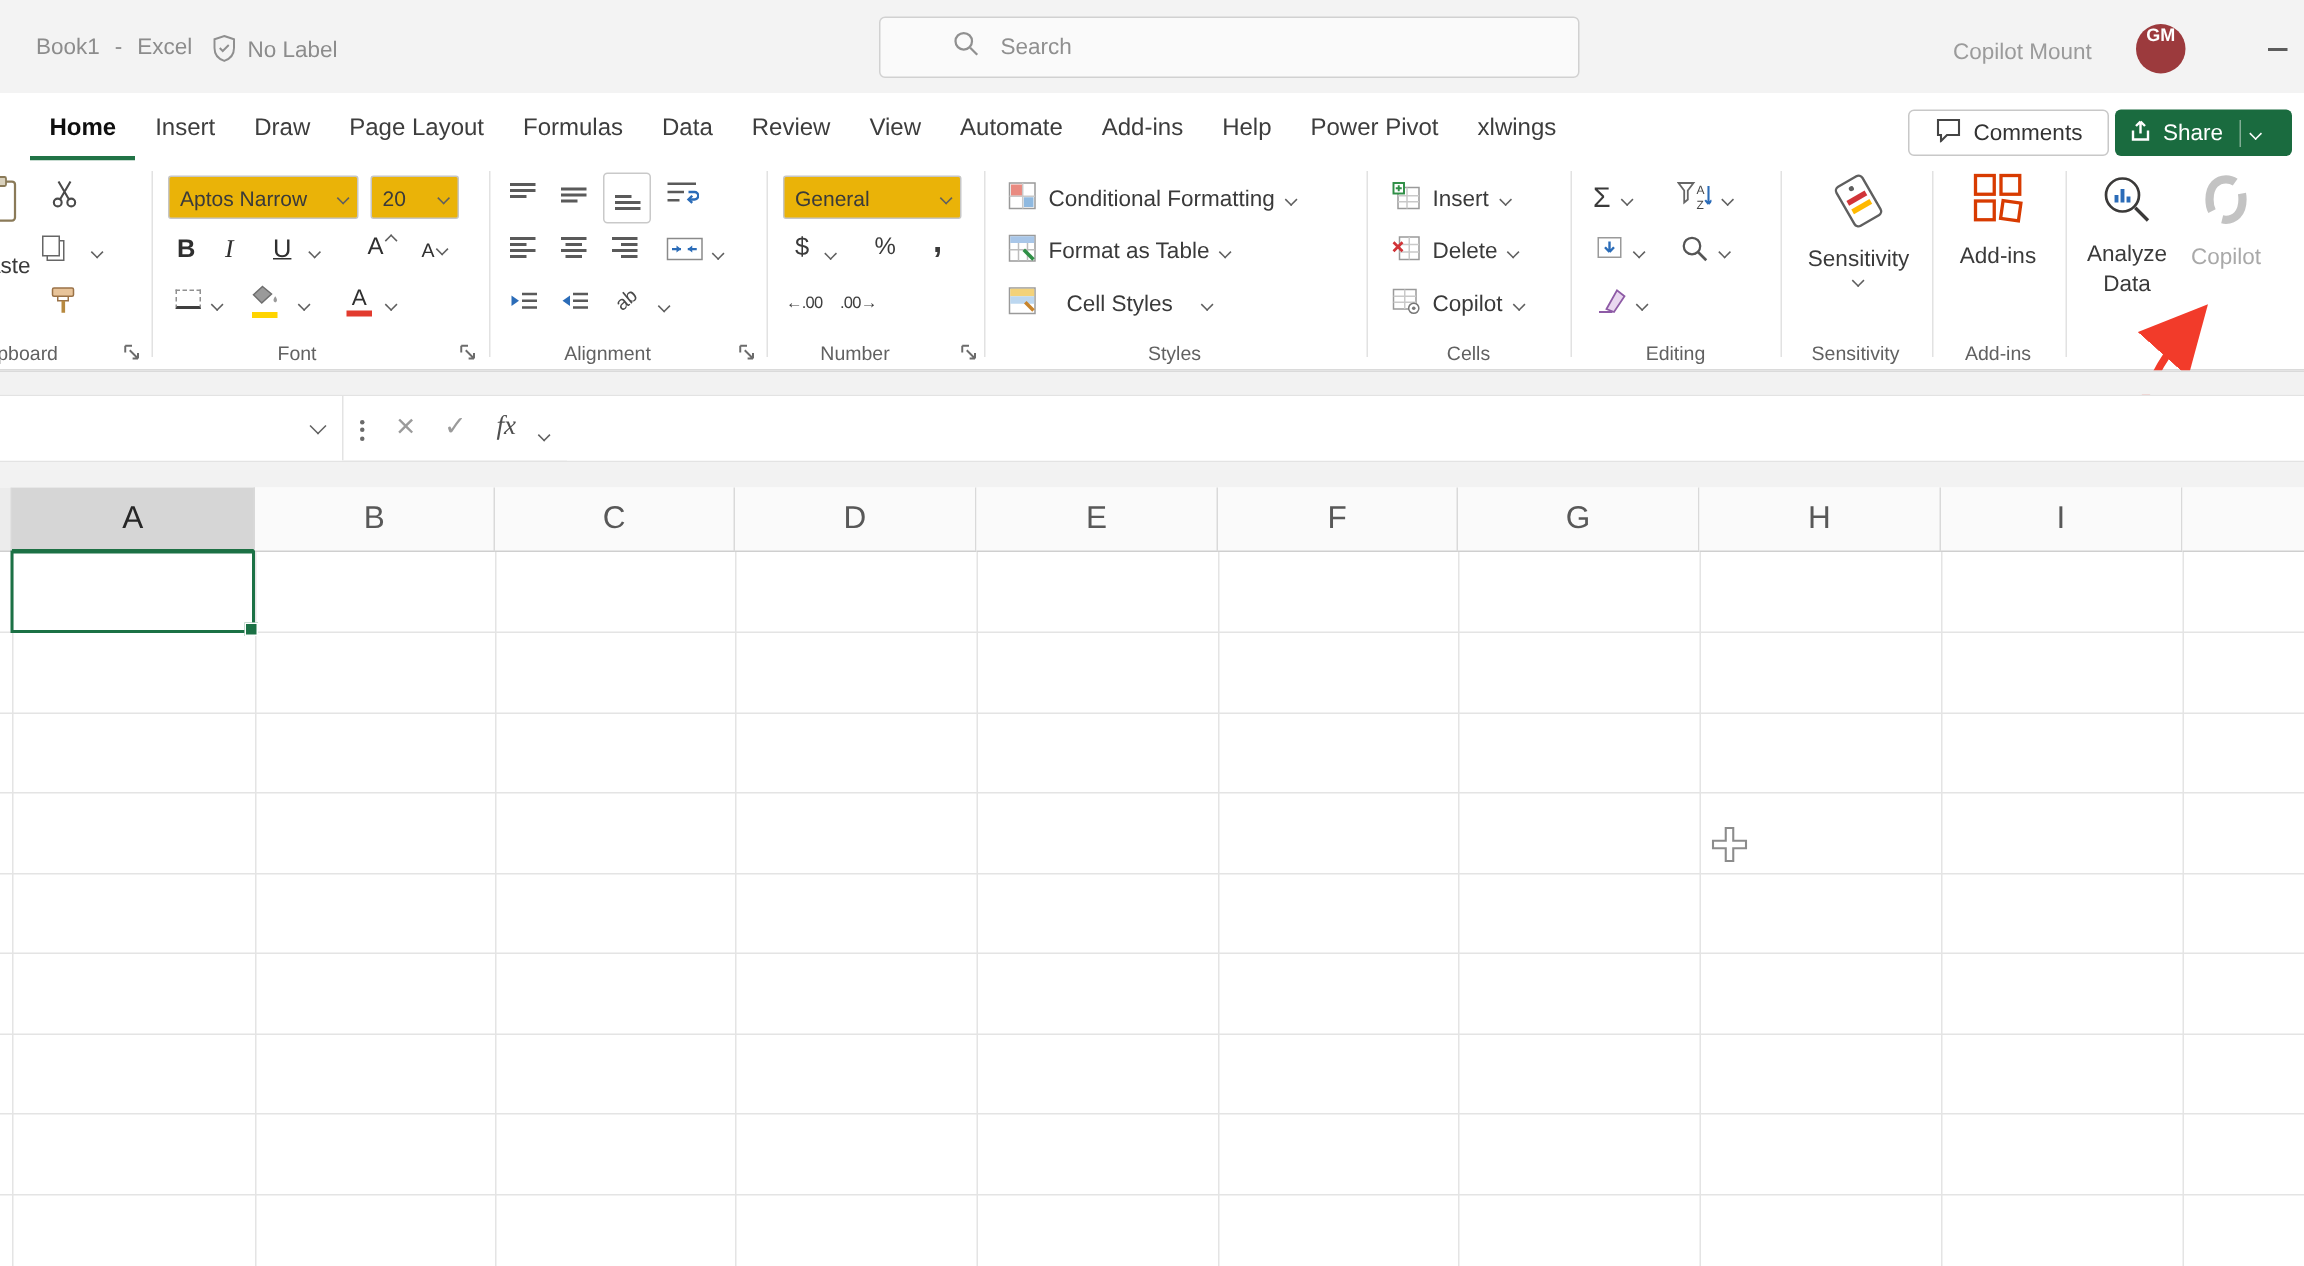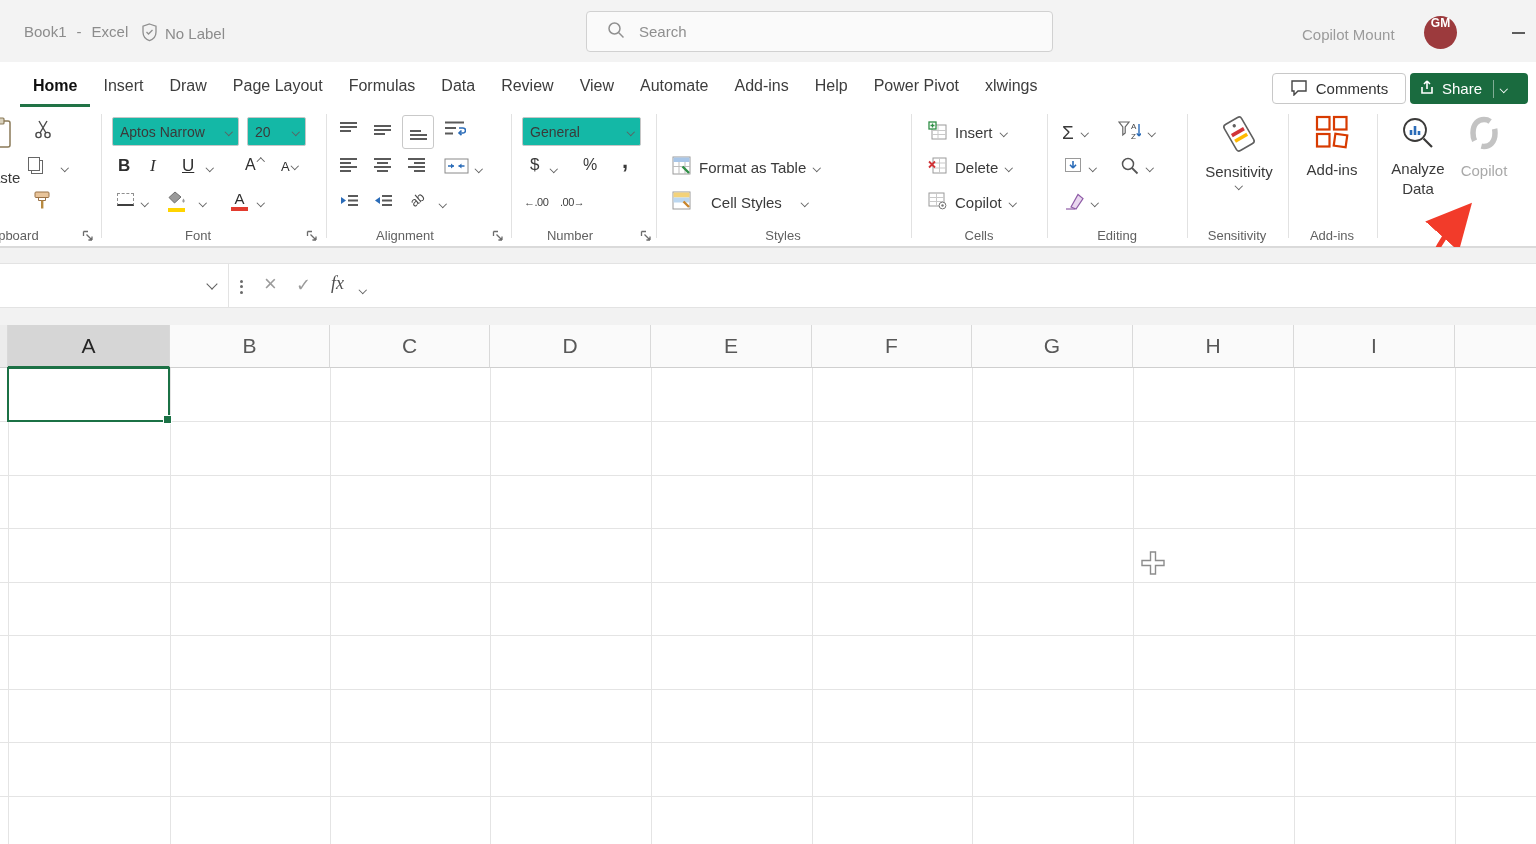--- a/index.html
+++ b/index.html
@@ -8,34 +8,34 @@
   .abs{position:absolute;}
   .flex{display:flex;align-items:center;}
   
   .chev{display:inline-block;width:7px;height:7px;border-right:1.6px solid #5f5f5f;border-bottom:1.6px solid #5f5f5f;transform:rotate(45deg);flex:0 0 auto;}
   .chev.t{width:4.5px;height:4.5px;border-width:1.3px;}
   .chev.up{transform:rotate(-135deg);}
   .chev.white{border-color:#fff;}
   
   #titlebar{left:0;top:0;width:1536px;height:62px;background:#f3f3f3;}
   .tb-txt{font-size:15px;color:#8c8c8c;}
-  #searchbox{left:586px;top:11px;width:467px;height:41px;background:#fafafa;border:1px solid #d1d1d1;border-radius:4px;display:flex;align-items:center;padding-left:20px;gap:14px;box-sizing:border-box;}
+  #searchbox{left:586px;top:11px;width:467px;height:41px;background:#fafafa;border:1px solid #d1d1d1;border-radius:4px;display:flex;align-items:center;padding-left:48px;gap:14px;box-sizing:border-box;}
   #avatar{left:1424px;top:16px;width:33px;height:33px;border-radius:50%;background:#9c3a3d;color:#fff;font-size:12px;font-weight:bold;display:flex;justify-content:center;}
   
   #tabrow{left:20px;top:70px;height:37px;display:flex;align-items:flex-end;}
   .tab{padding:0 13px 5px 13px;font-size:16px;color:#3d3d3d;line-height:26px;border-bottom:3px solid transparent;white-space:nowrap;cursor:default;}
   .tab.active{font-weight:bold;color:#0f0f0f;border-bottom-color:#217346;}
   #comments-btn{left:1272px;top:73px;width:134px;height:31px;border:1px solid #c8c8c8;border-radius:4px;background:#fff;display:flex;align-items:center;justify-content:center;gap:8px;font-size:15px;color:#333;box-sizing:border-box;}
   #share-btn{left:1410px;top:73px;width:118px;height:31px;background:#1a6b3f;border-radius:4px;display:flex;align-items:center;color:#fff;font-size:15px;box-sizing:border-box;padding:0 9px;gap:7px;}
   
   #ribbon{left:0;top:107px;width:1536px;height:140px;background:#fff;}
   .gdiv{top:114px;height:124px;width:1px;background:#e2e2e2;}
   .glabel{top:228px;font-size:13px;color:#616161;text-align:center;white-space:nowrap;}
   .btxt{font-size:15px;color:#3a3a3a;white-space:nowrap;}
-  .combo{background:#14b8a6;border:1px solid #c6c6c6;border-radius:2px;display:flex;align-items:center;justify-content:space-between;padding:0 7px;font-size:14px;color:#3a3a3a;box-sizing:border-box;}
+  .combo{background:#eab308;border:1px solid #c6c6c6;border-radius:2px;display:flex;align-items:center;justify-content:space-between;padding:0 7px;font-size:14px;color:#3a3a3a;box-sizing:border-box;}
   .rowbtn{display:flex;align-items:center;gap:8px;height:31px;}
   
   .li{width:17px;height:15px;display:inline-block;background-repeat:no-repeat;
       background-image:linear-gradient(#5a5a5a,#5a5a5a),linear-gradient(#5a5a5a,#5a5a5a),linear-gradient(#5a5a5a,#5a5a5a),linear-gradient(#5a5a5a,#5a5a5a);}
   .al-left{background-size:17px 2px,11px 2px,17px 2px,11px 2px;background-position:0 0,0 4px,0 8px,0 12px;}
   .al-center{background-size:17px 2px,11px 2px,17px 2px,11px 2px;background-position:0 0,3px 4px,0 8px,3px 12px;}
   .al-right{background-size:17px 2px,11px 2px,17px 2px,11px 2px;background-position:0 0,6px 4px,0 8px,6px 12px;}
   .va-top{background-size:17px 2px,17px 2px,11px 2px,0 0;background-position:0 0,0 4px,0 8px,0 0;}
   .va-mid{background-size:17px 2px,17px 2px,11px 2px,0 0;background-position:0 3px,0 7px,0 11px,0 0;}
   .va-bot{background-size:11px 2px,17px 2px,17px 2px,0 0;background-position:0 5px,0 9px,0 13px,0 0;}
@@ -269,20 +269,32 @@
   <span class="abs" style="left:622px;top:148px;font-size:22px;font-weight:bold;color:#3a3a3a;">,</span>
   <span class="abs" style="left:524px;top:196px;font-size:11px;color:#3f3f3f;letter-spacing:-0.5px;">←.00</span>
   <span class="abs" style="left:560px;top:196px;font-size:11px;color:#3f3f3f;letter-spacing:-0.5px;">.00→</span>
   <div class="abs glabel" style="left:520px;width:100px;">Number</div>
   <span class="abs" style="left:640px;top:228px;">
     <svg width="12" height="12" viewBox="0 0 12 12">
         <path d="M1.5 1.5 H6 M1.5 1.5 V6 M4.5 4.5 L10 10 M10 10 H6.4 M10 10 V6.4" stroke="#6b6b6b" stroke-width="1.3" fill="none"></path>
       </svg>
   </span>
 
+  <div class="abs rowbtn" style="left:672px;top:117px;">
+    <span>
+      <svg width="19" height="19" viewBox="0 0 19 19">
+          <rect x="1" y="1" width="17" height="17" fill="#fff" stroke="#9a9a9a"></rect>
+          <rect x="2" y="2" width="7.5" height="7.5" fill="#e98a80"></rect>
+          <rect x="10.5" y="10.5" width="6.5" height="6.5" fill="#8fb9e0"></rect>
+          <path d="M9.8 1 v17 M1 9.8 h17" stroke="#c9c9c9"></path>
+        </svg>
+    </span>
+    <span class="btxt">Conditional Formatting</span>
+    <i class="chev t"></i>
+  </div>
   <div class="abs rowbtn" style="left:672px;top:152px;">
     <span>
       <svg width="19" height="19" viewBox="0 0 19 19">
           <rect x="1" y="1" width="17" height="17" fill="#fff" stroke="#9a9a9a"></rect>
           <rect x="1.5" y="1.5" width="16" height="4.5" fill="#a8c6e8"></rect>
           <path d="M1 10.5 h17 M7 6 v12 M13 6 v12" stroke="#bdbdbd"></path>
           <path d="M10.5 10.5 l6.5 6.5" stroke="#2f8f46" stroke-width="2.4"></path>
         </svg>
     </span>
     <span class="btxt">Format as Table</span>

